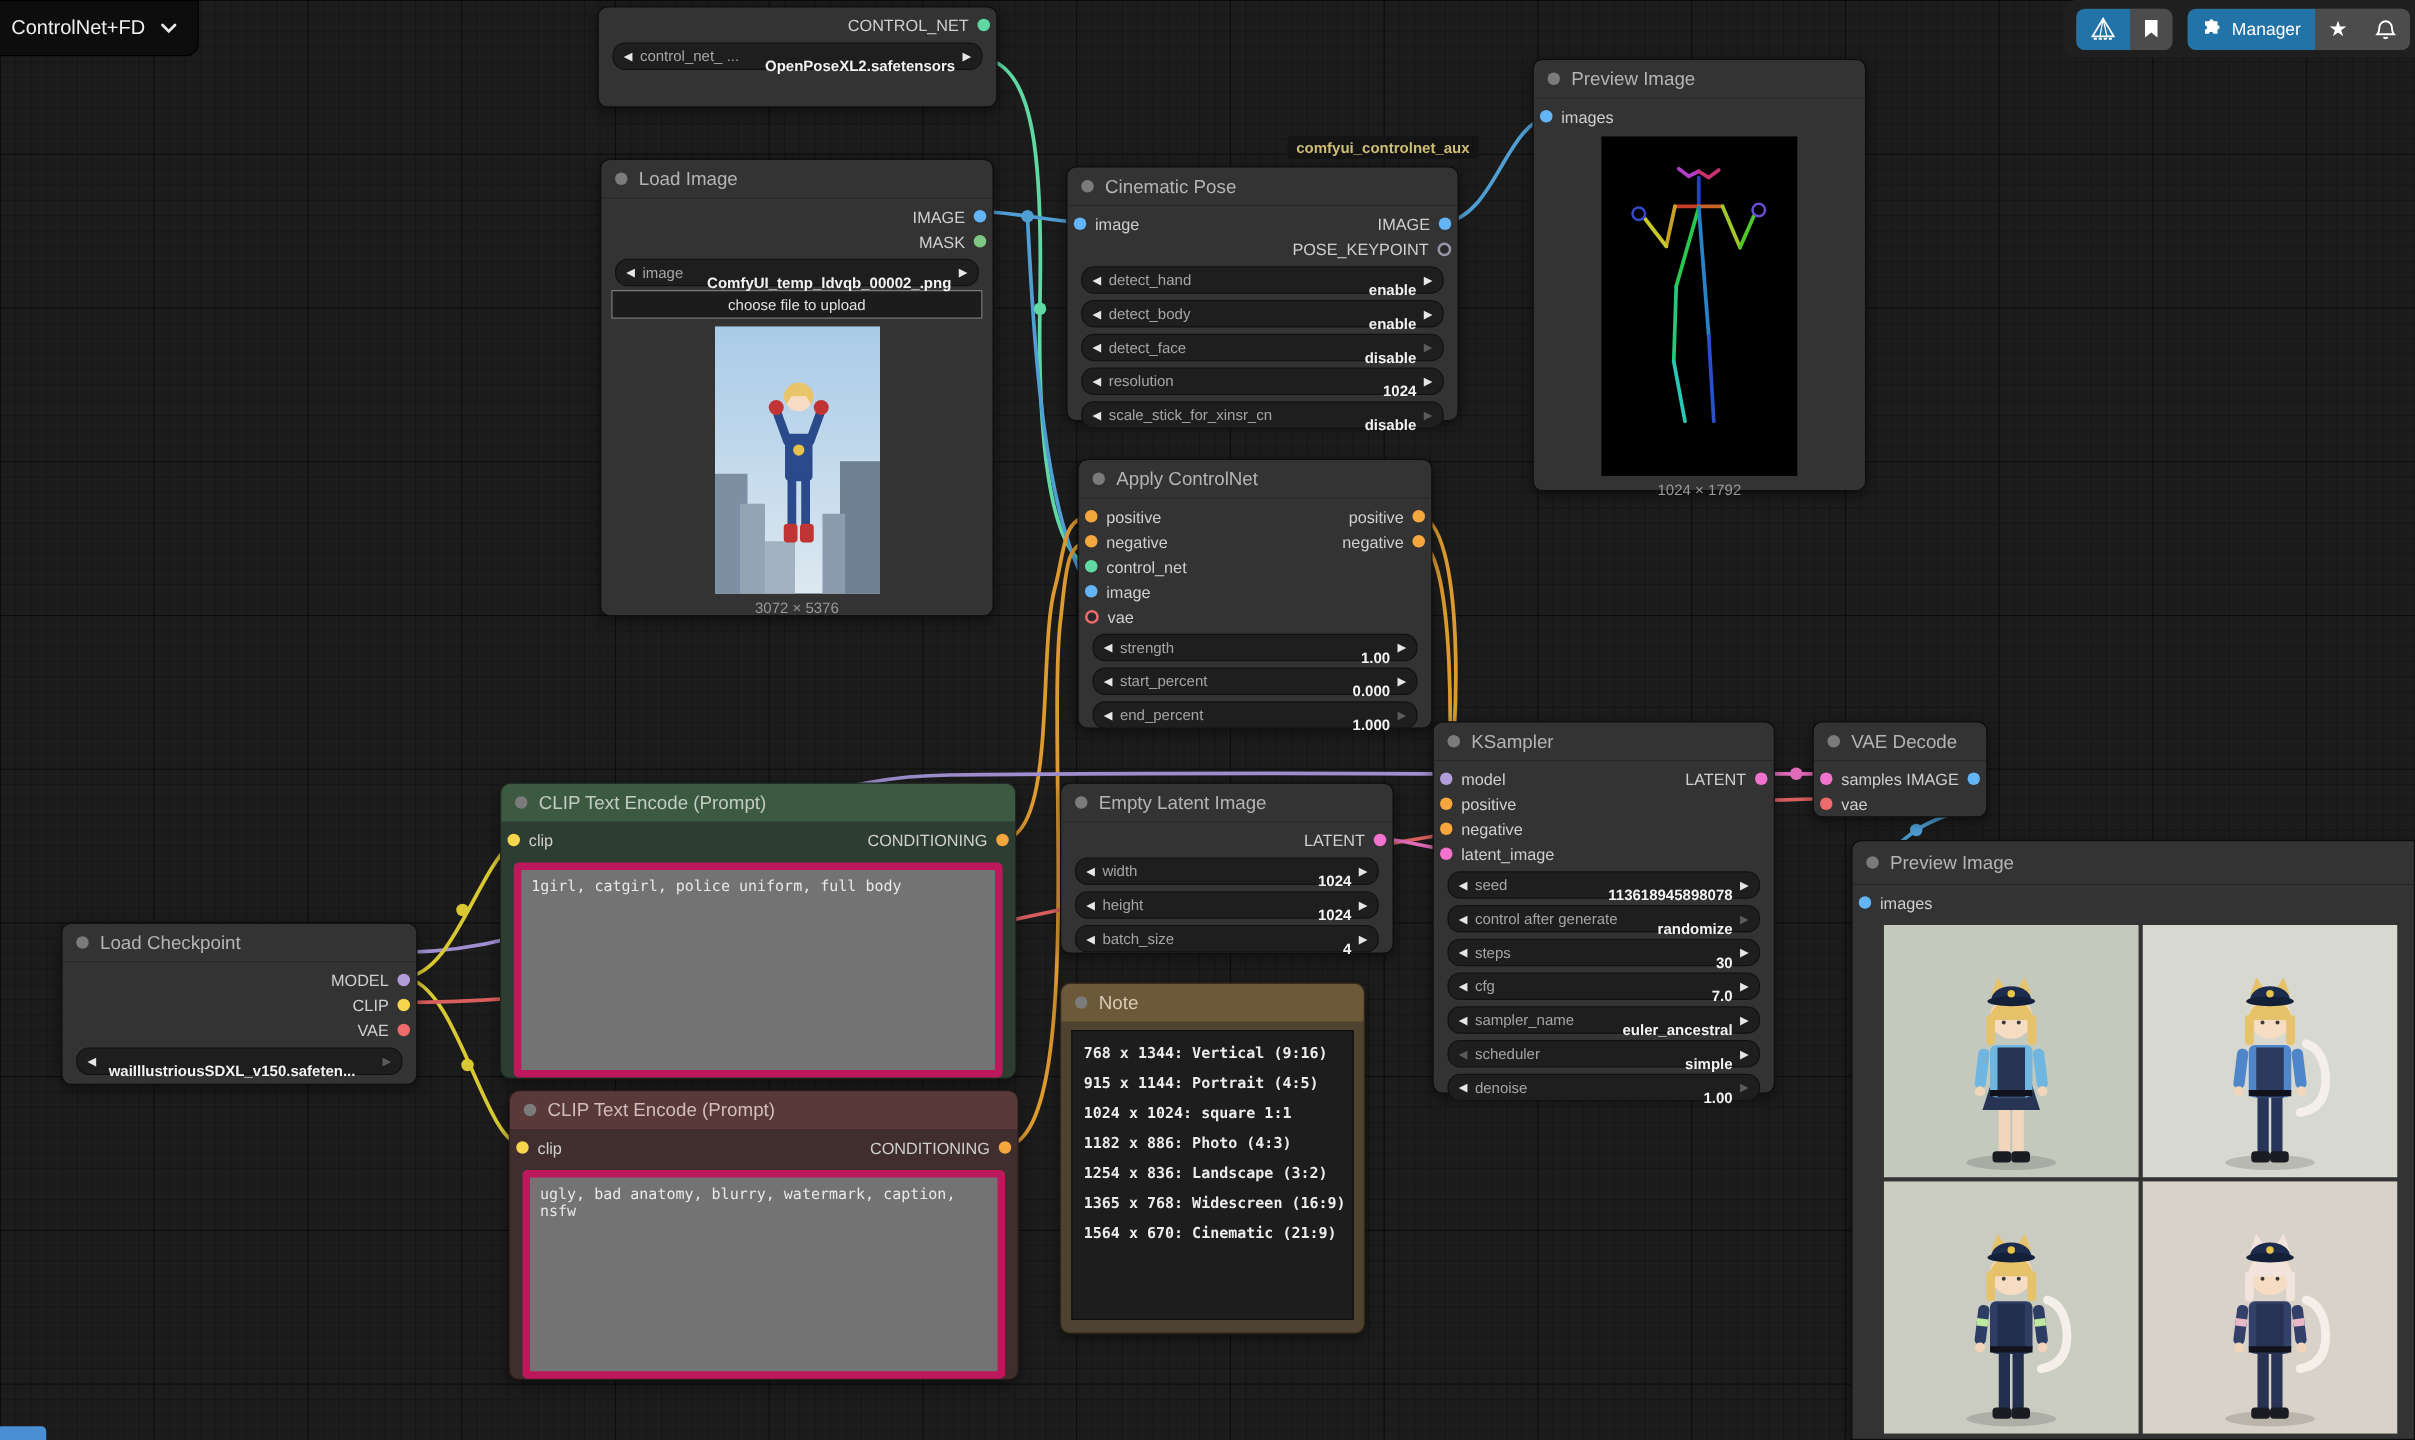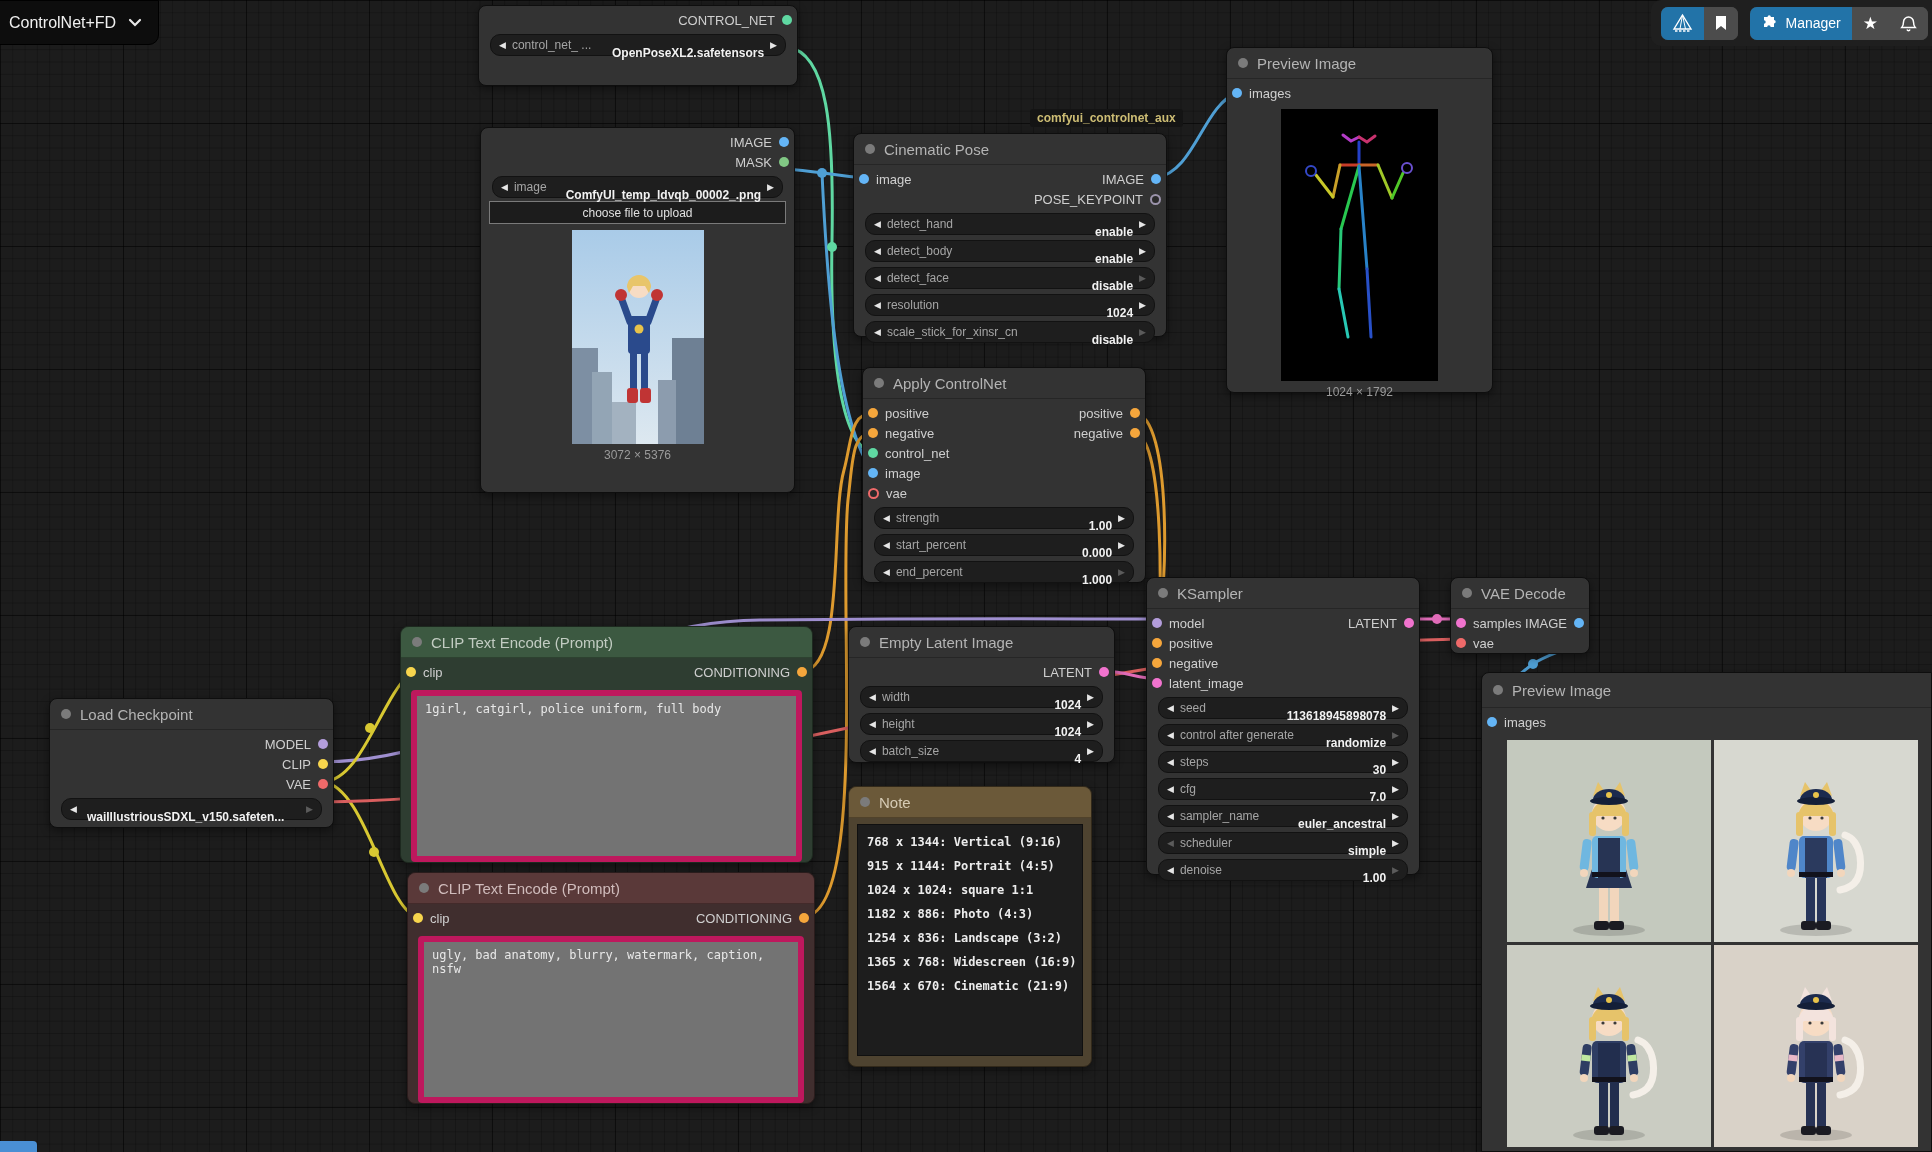--- a/index.html
+++ b/index.html
@@ -118,20 +118,24 @@
             <span class="warr">◀</span>
             <span class="wlab">control_net_ ...</span>
             <span class="wval">OpenPoseXL2.safetensors</span>
             <span class="warr">▶</span>
           </div>
         </div>
     </div>
   </div>
 
   <div class="node" style="left:480px;top:127px;width:315px;height:366px">
+    <div class="ntitle">
+        <span class="tdot"></span>
+        <span>Load Image</span>
+      </div>
     <div class="nbody">
       <div class="iorow out-only">
           <span class="pout">
             <span>IMAGE</span>
             <span class="dot d-image"></span>
           </span>
         </div>
       <div class="iorow out-only">
           <span class="pout">
             <span>MASK</span>
@@ -376,21 +380,21 @@
           </span>
         <span class="pout">
             <span>CONDITIONING</span>
             <span class="dot d-cond"></span>
           </span>
       </div>
       <div class="ta" style="margin:8px 10px;height:143px">ugly, bad anatomy, blurry, watermark, caption, nsfw</div>
     </div>
   </div>
 
-  <div class="node" style="left:49px;top:698px;width:285px;height:130px">
+  <div class="node" style="left:49px;top:738px;width:285px;height:130px">
     <div class="ntitle">
         <span class="tdot"></span>
         <span>Load Checkpoint</span>
       </div>
     <div class="nbody">
       <div class="iorow out-only">
           <span class="pout">
             <span>MODEL</span>
             <span class="dot d-model"></span>
           </span>

